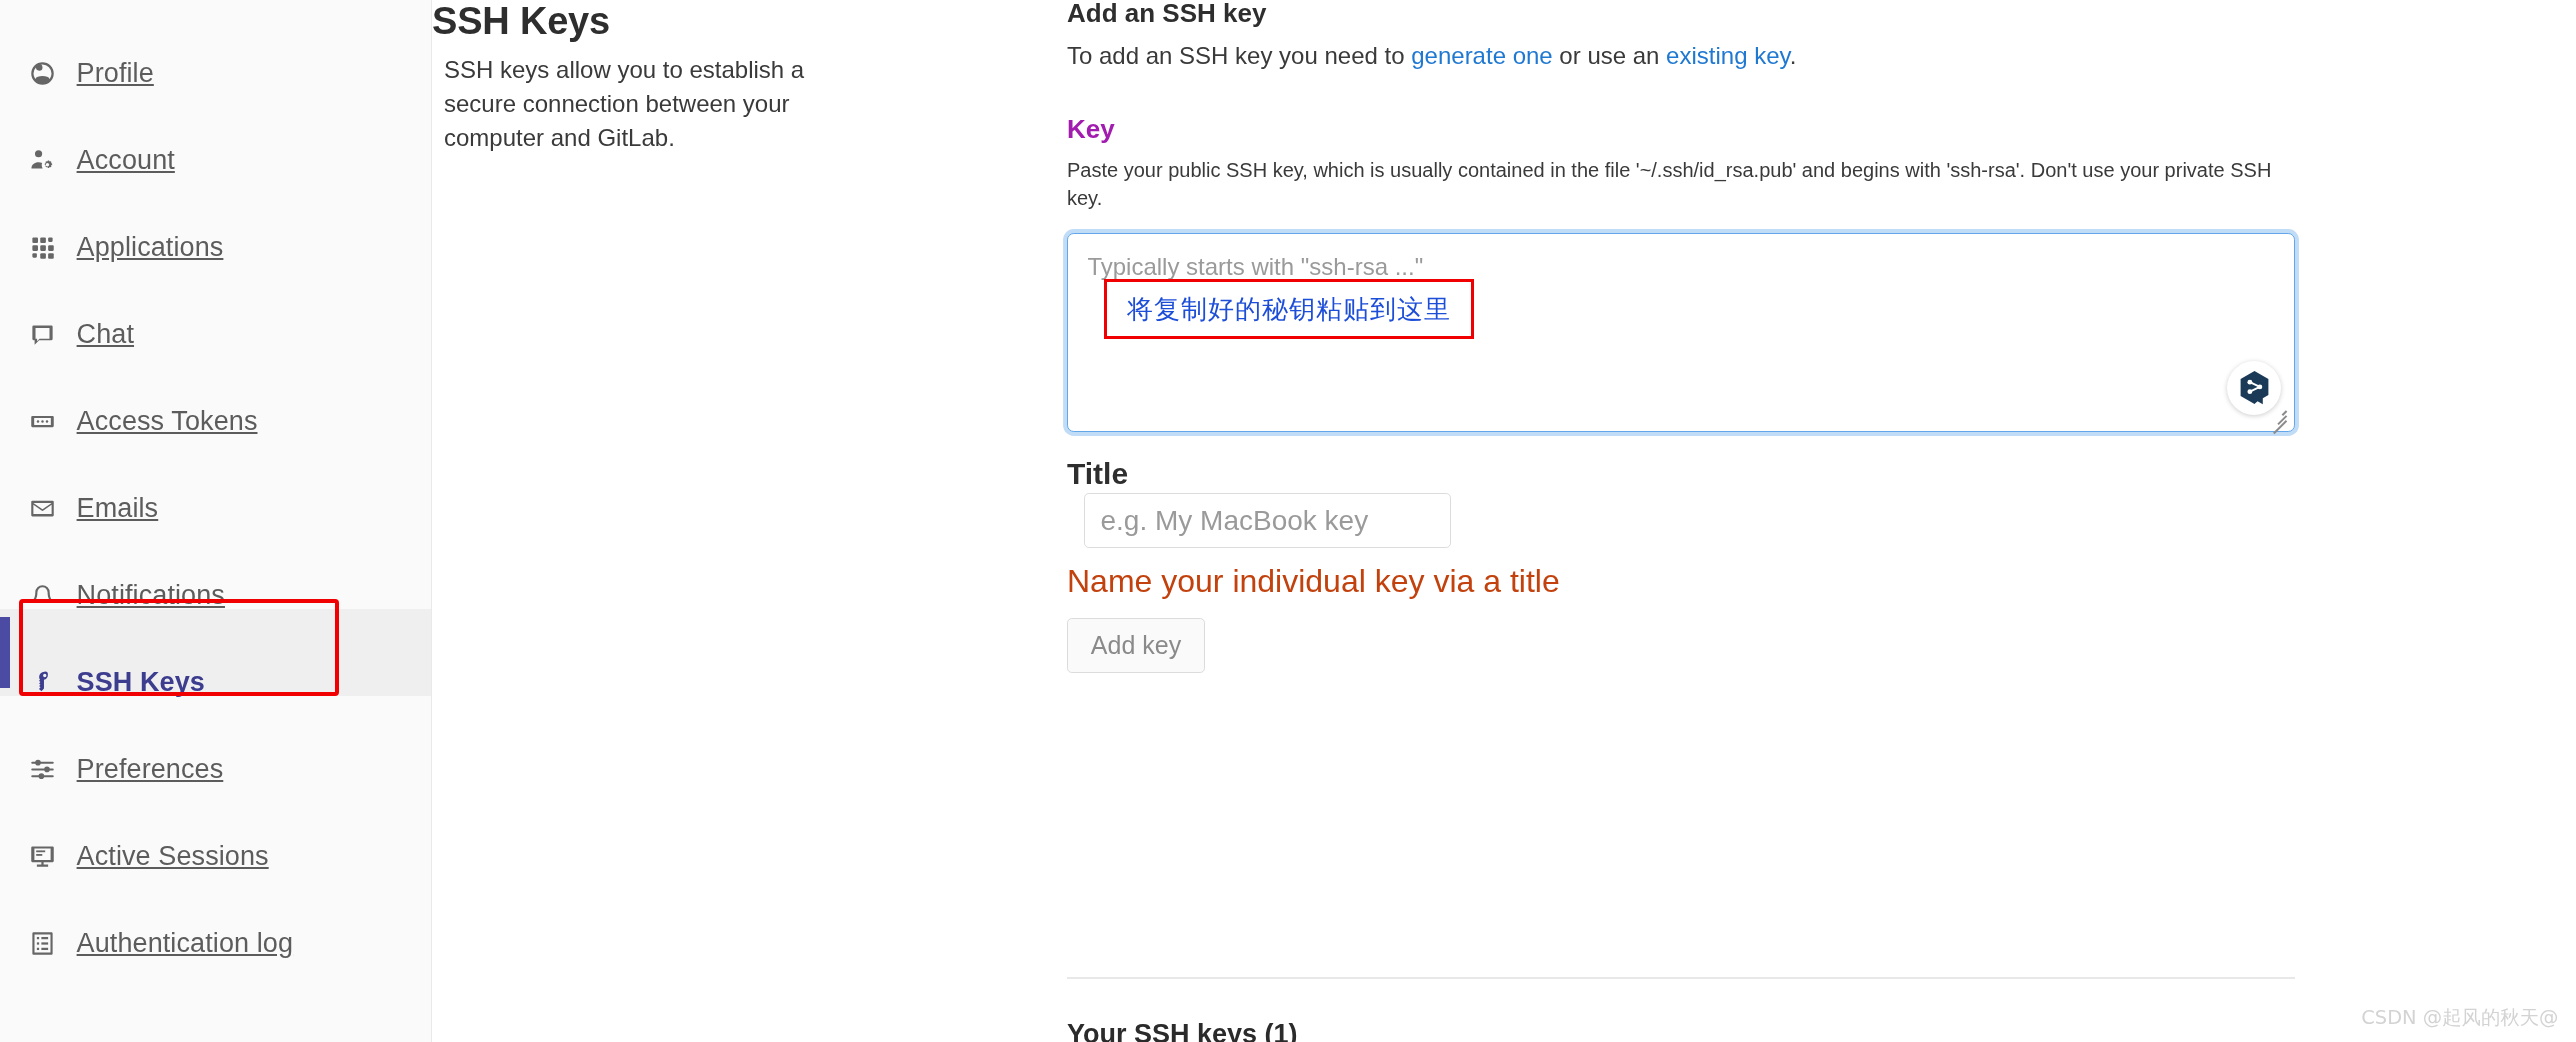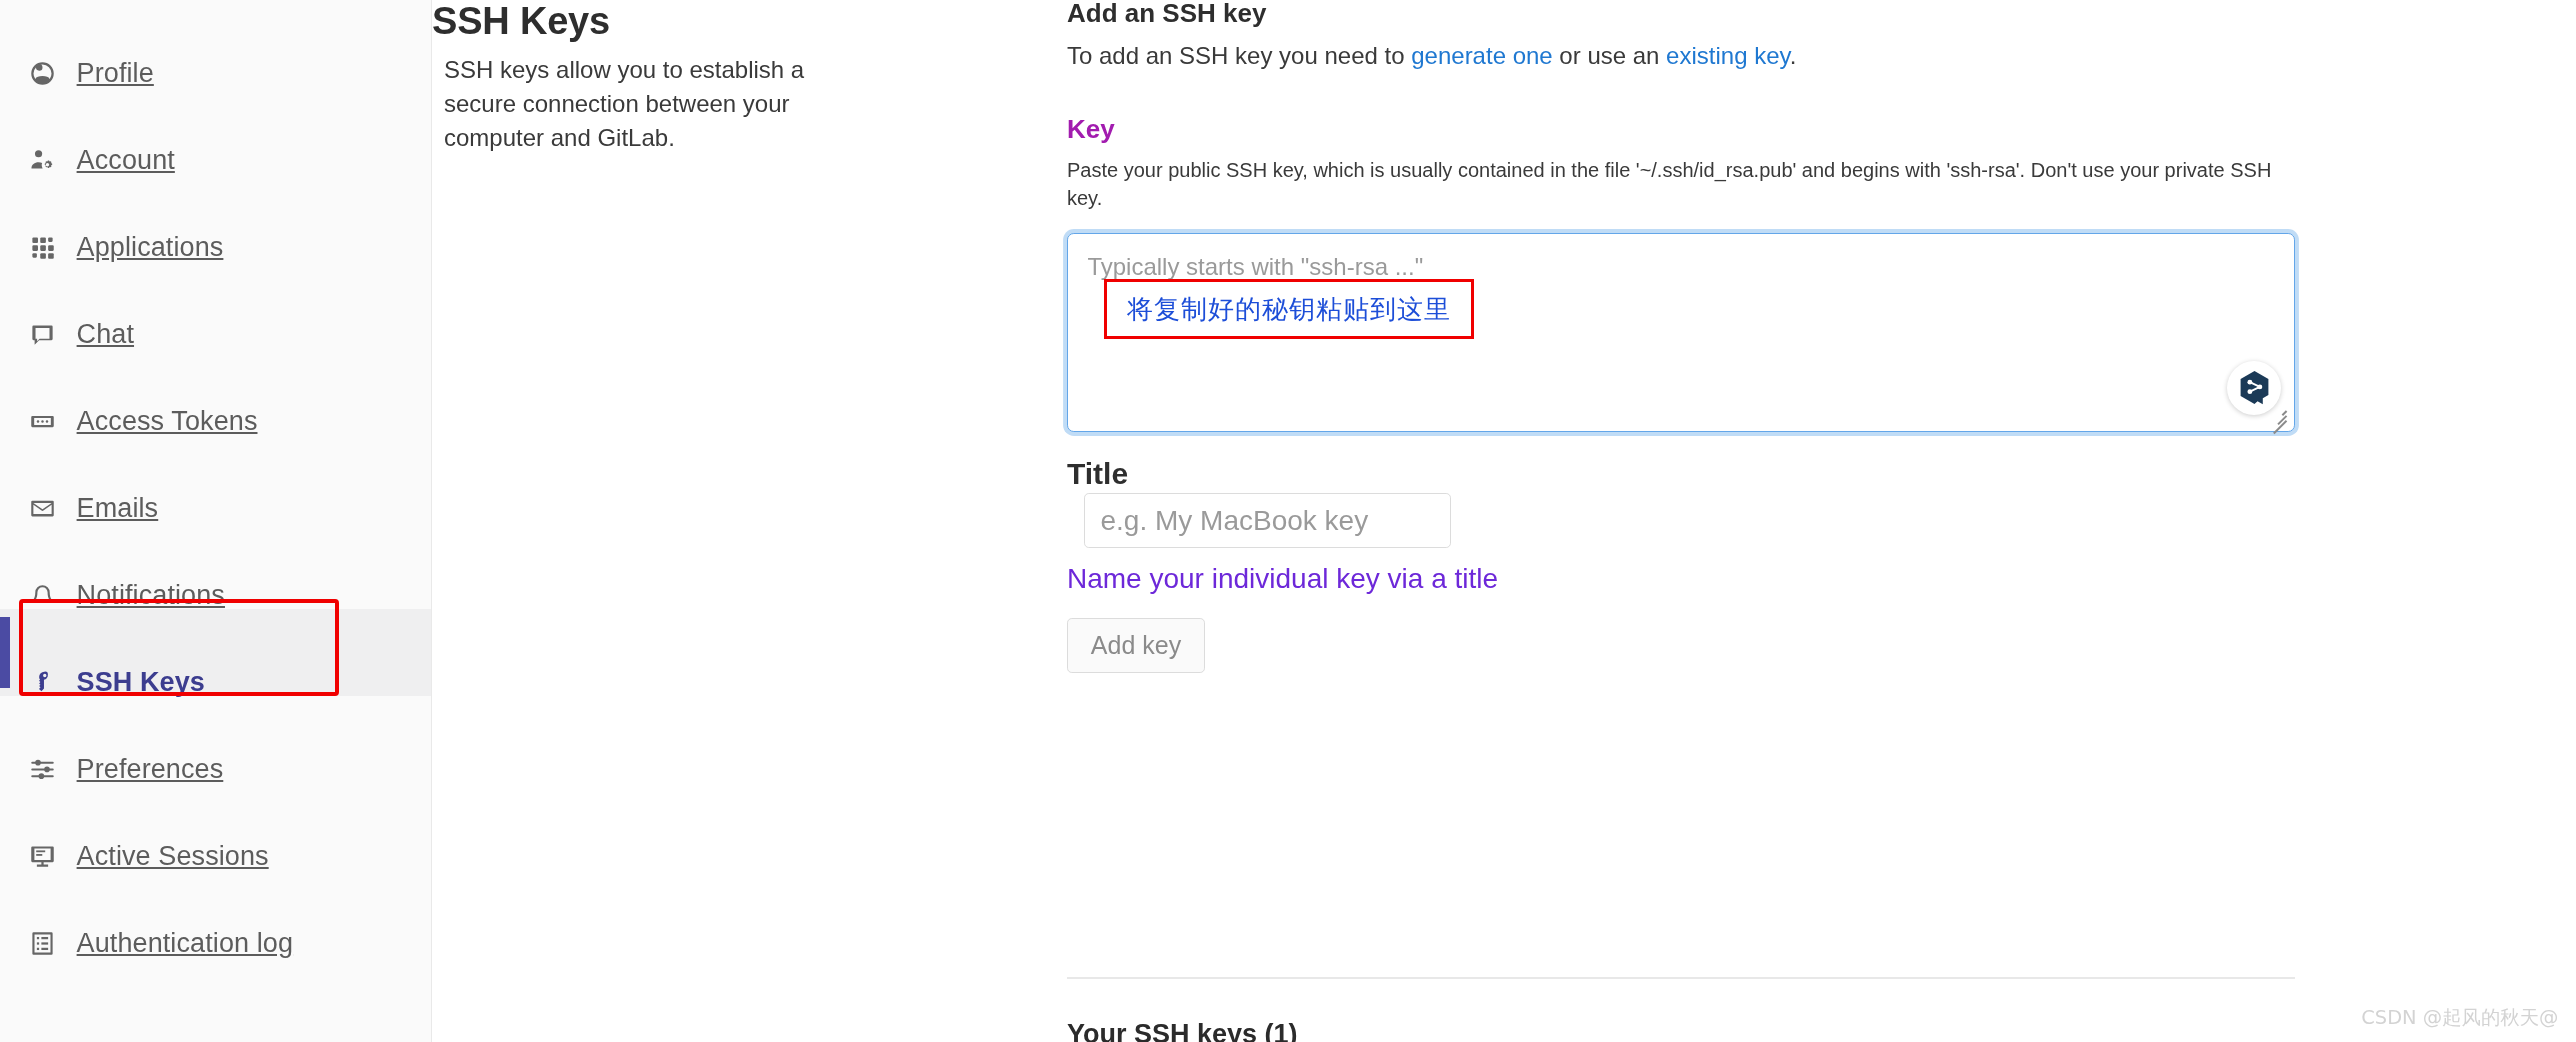--- a/index.html
+++ b/index.html
@@ -330,22 +330,22 @@
     padding: 0 15.5px;
     outline: none;
     margin-left: 17px;
   }
   .title-input::placeholder { color: #9a9a9a; }
 
   .title-hint {
     position: absolute;
     left: 0;
     top: 565px;
-    font-size: 28px;
-    color: #6d28d9;
+    font-size: 32px;
+    color: #c2410c;
     line-height: 1;
     text-align: center;
   }
 
   .add-key-btn {
     position: absolute;
     left: 0;
     top: 618px;
     min-width: 138px;
     height: 55px;

